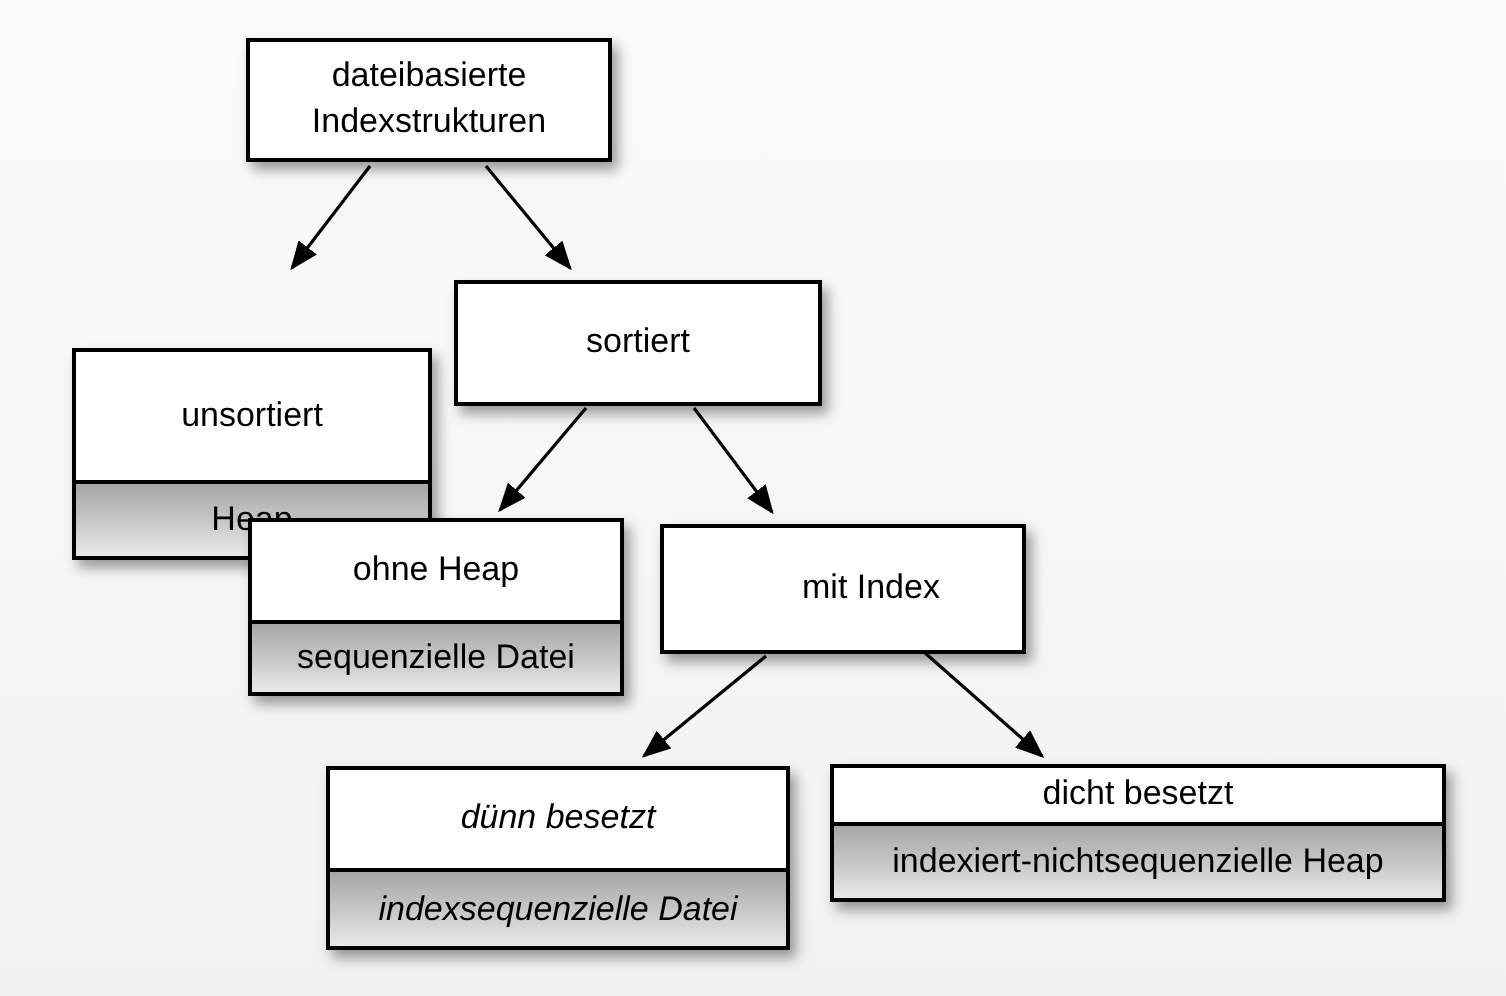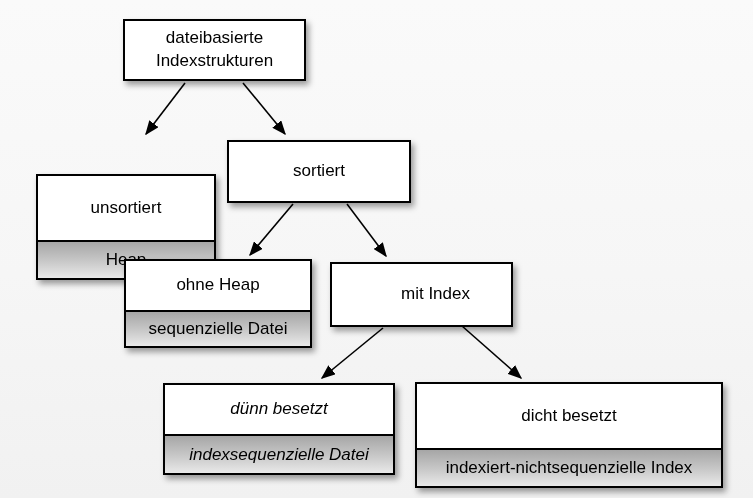--- a/index.html
+++ b/index.html
@@ -91,18 +91,18 @@
 
   <div class="node" style="left:330px;top:262px;width:183px;height:65px;padding-left:28px;">
     <div class="label">mit Index</div>
   </div>
 
   <div class="node" style="left:163px;top:383px;width:232px;height:92px;font-style:italic;">
     <div class="label">dünn besetzt</div>
     <div class="sub" style="height:39px;">indexsequenzielle Datei</div>
   </div>
 
-  <div class="node" style="left:415px;top:382px;width:308px;height:106px;">
+  <div class="node" style="left:415px;top:382px;width:308px;height:69px;">
     <div class="label">dicht besetzt</div>
-    <div class="sub" style="height:38px;">indexiert-nichtsequenzielle Index</div>
+    <div class="sub" style="height:38px;">indexiert-nichtsequenzielle Heap</div>
   </div>
 
 </div>
 
 </body></html>

